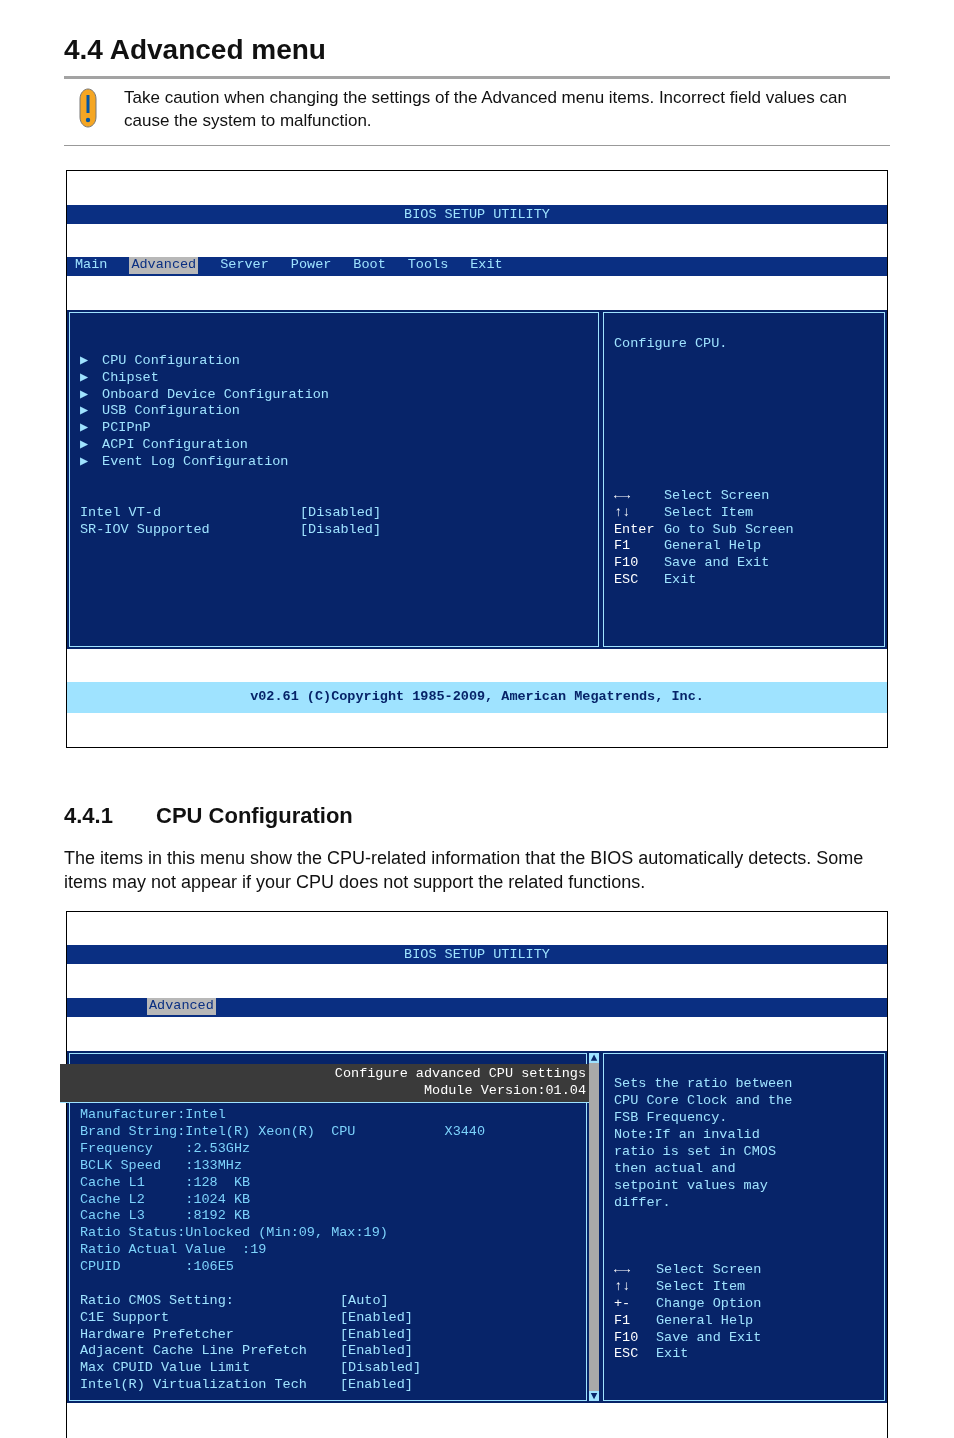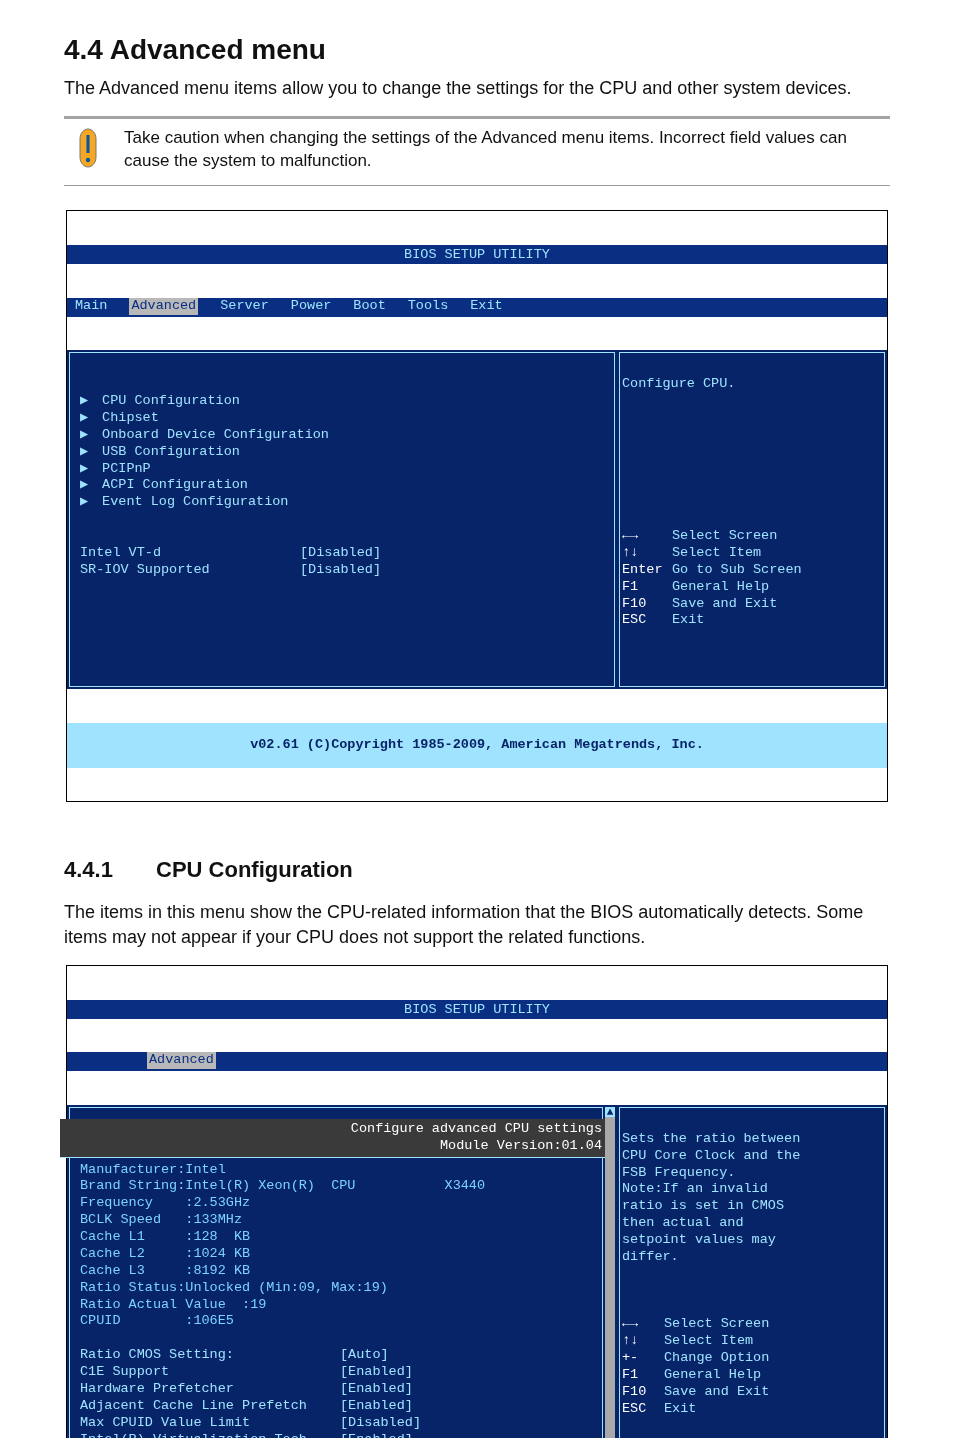--- a/index.html
+++ b/index.html
@@ -78,29 +78,29 @@
   }
   .bios .left {
     flex: 1;
     border: 1px solid #9fe3ff;
     padding: 6px 10px;
     margin: 2px;
   }
   .bios .right {
     width: 260px;
     border: 1px solid #9fe3ff;
-    padding: 6px 2px;
+    padding: 6px 10px;
     margin: 2px;
   }
   .bios .menu-line .arrow { color: #9fe3ff; display:inline-block; width:14px; }
   .bios .footer {
     background: #9fe3ff;
     color: #072469;
     text-align: center;
-    padding: 14px 0;
+    padding: 7px 0;
     font-weight: bold;
   }
   .bios .white { color: #ffffff; }
   .bios .grey  { color: #7dd3fc; }
   .bios .section-head {
     color: #ffffff;
     background: #3a3a3a;
     display: block;
     padding: 0 4px;
     border-bottom: 1px solid #9fe3ff;
@@ -132,21 +132,20 @@
     line-height: 1.35;
     margin: 17px 0 16px 0;
   }
 </style>
 </head>
 <body>
 
 <div class="page">
 
   <h1 class="section-title">4.4     Advanced menu</h1>
-  <p class="intro">The Advanced menu items allow you to change the settings for the CPU and other system devices.</p>
 
   <div class="callout">
     <div class="icon">
       <svg viewBox="0 0 40 44">
         <path d="M20 2 C24 2 28 6 28 12 L28 30 C28 36 24 40 20 40 C16 40 12 36 12 30 L12 12 C12 6 16 2 20 2 Z" fill="#f5a623" stroke="#777" stroke-width="1"></path>
         <line x1="20" y1="8" x2="20" y2="26" stroke="#0055a5" stroke-width="3"></line>
         <circle cx="20" cy="33" r="2.2" fill="#0055a5"></circle>
       </svg>
     </div>
     <div class="text">Take caution when changing the settings of the Advanced menu items. Incorrect field values can cause the system to malfunction.</div>

